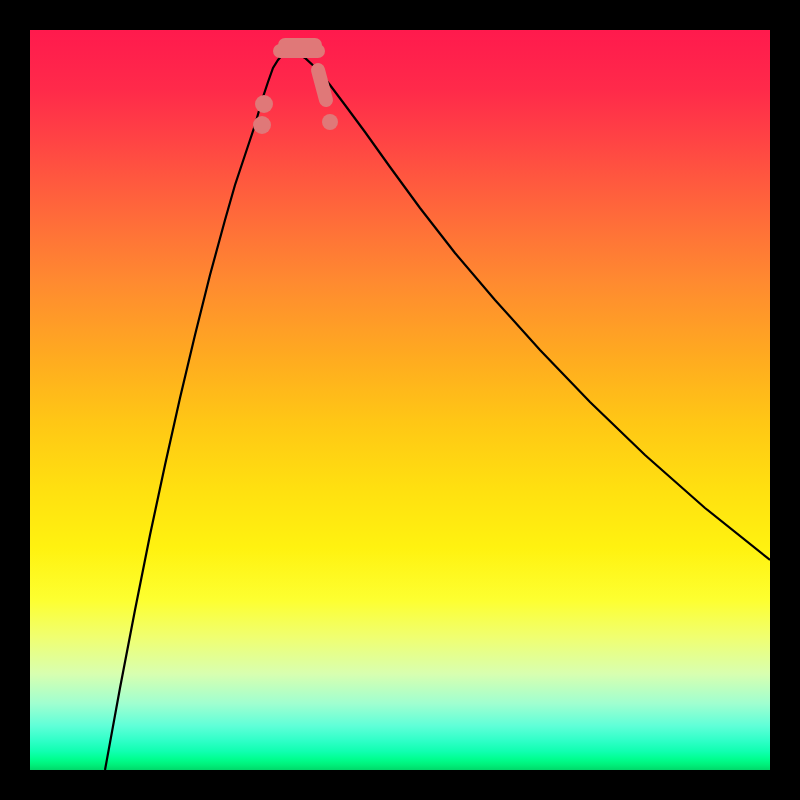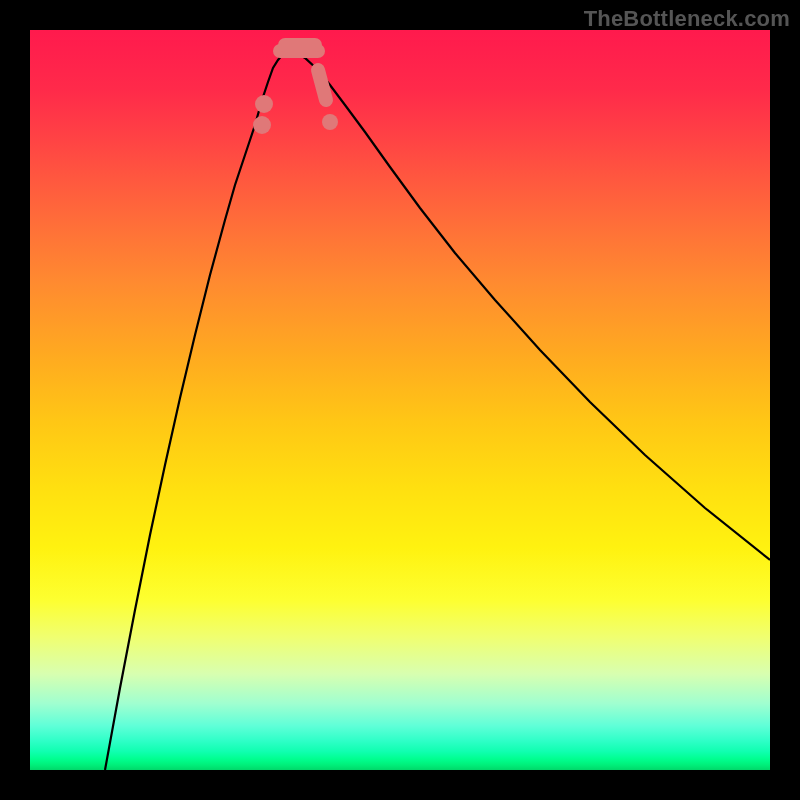--- a/index.html
+++ b/index.html
@@ -82,14 +82,13 @@
       <g id="markers">
           <line x1="250" y1="21" x2="288" y2="21" class="thickseg"></line>
           <line x1="255" y1="15" x2="285" y2="15" class="thickseg"></line>
           <line x1="288" y1="40" x2="296" y2="70" class="thickseg"></line>
           <circle cx="232" cy="95" r="9" class="dot"></circle>
           <circle cx="234" cy="74" r="9" class="dot"></circle>
           <circle cx="300" cy="92" r="8" class="dot"></circle>
         </g>
     </svg>
   </div>
-  <div class="watermark">TheBottleneck.com</div>
 </div>
 
 </body></html>

